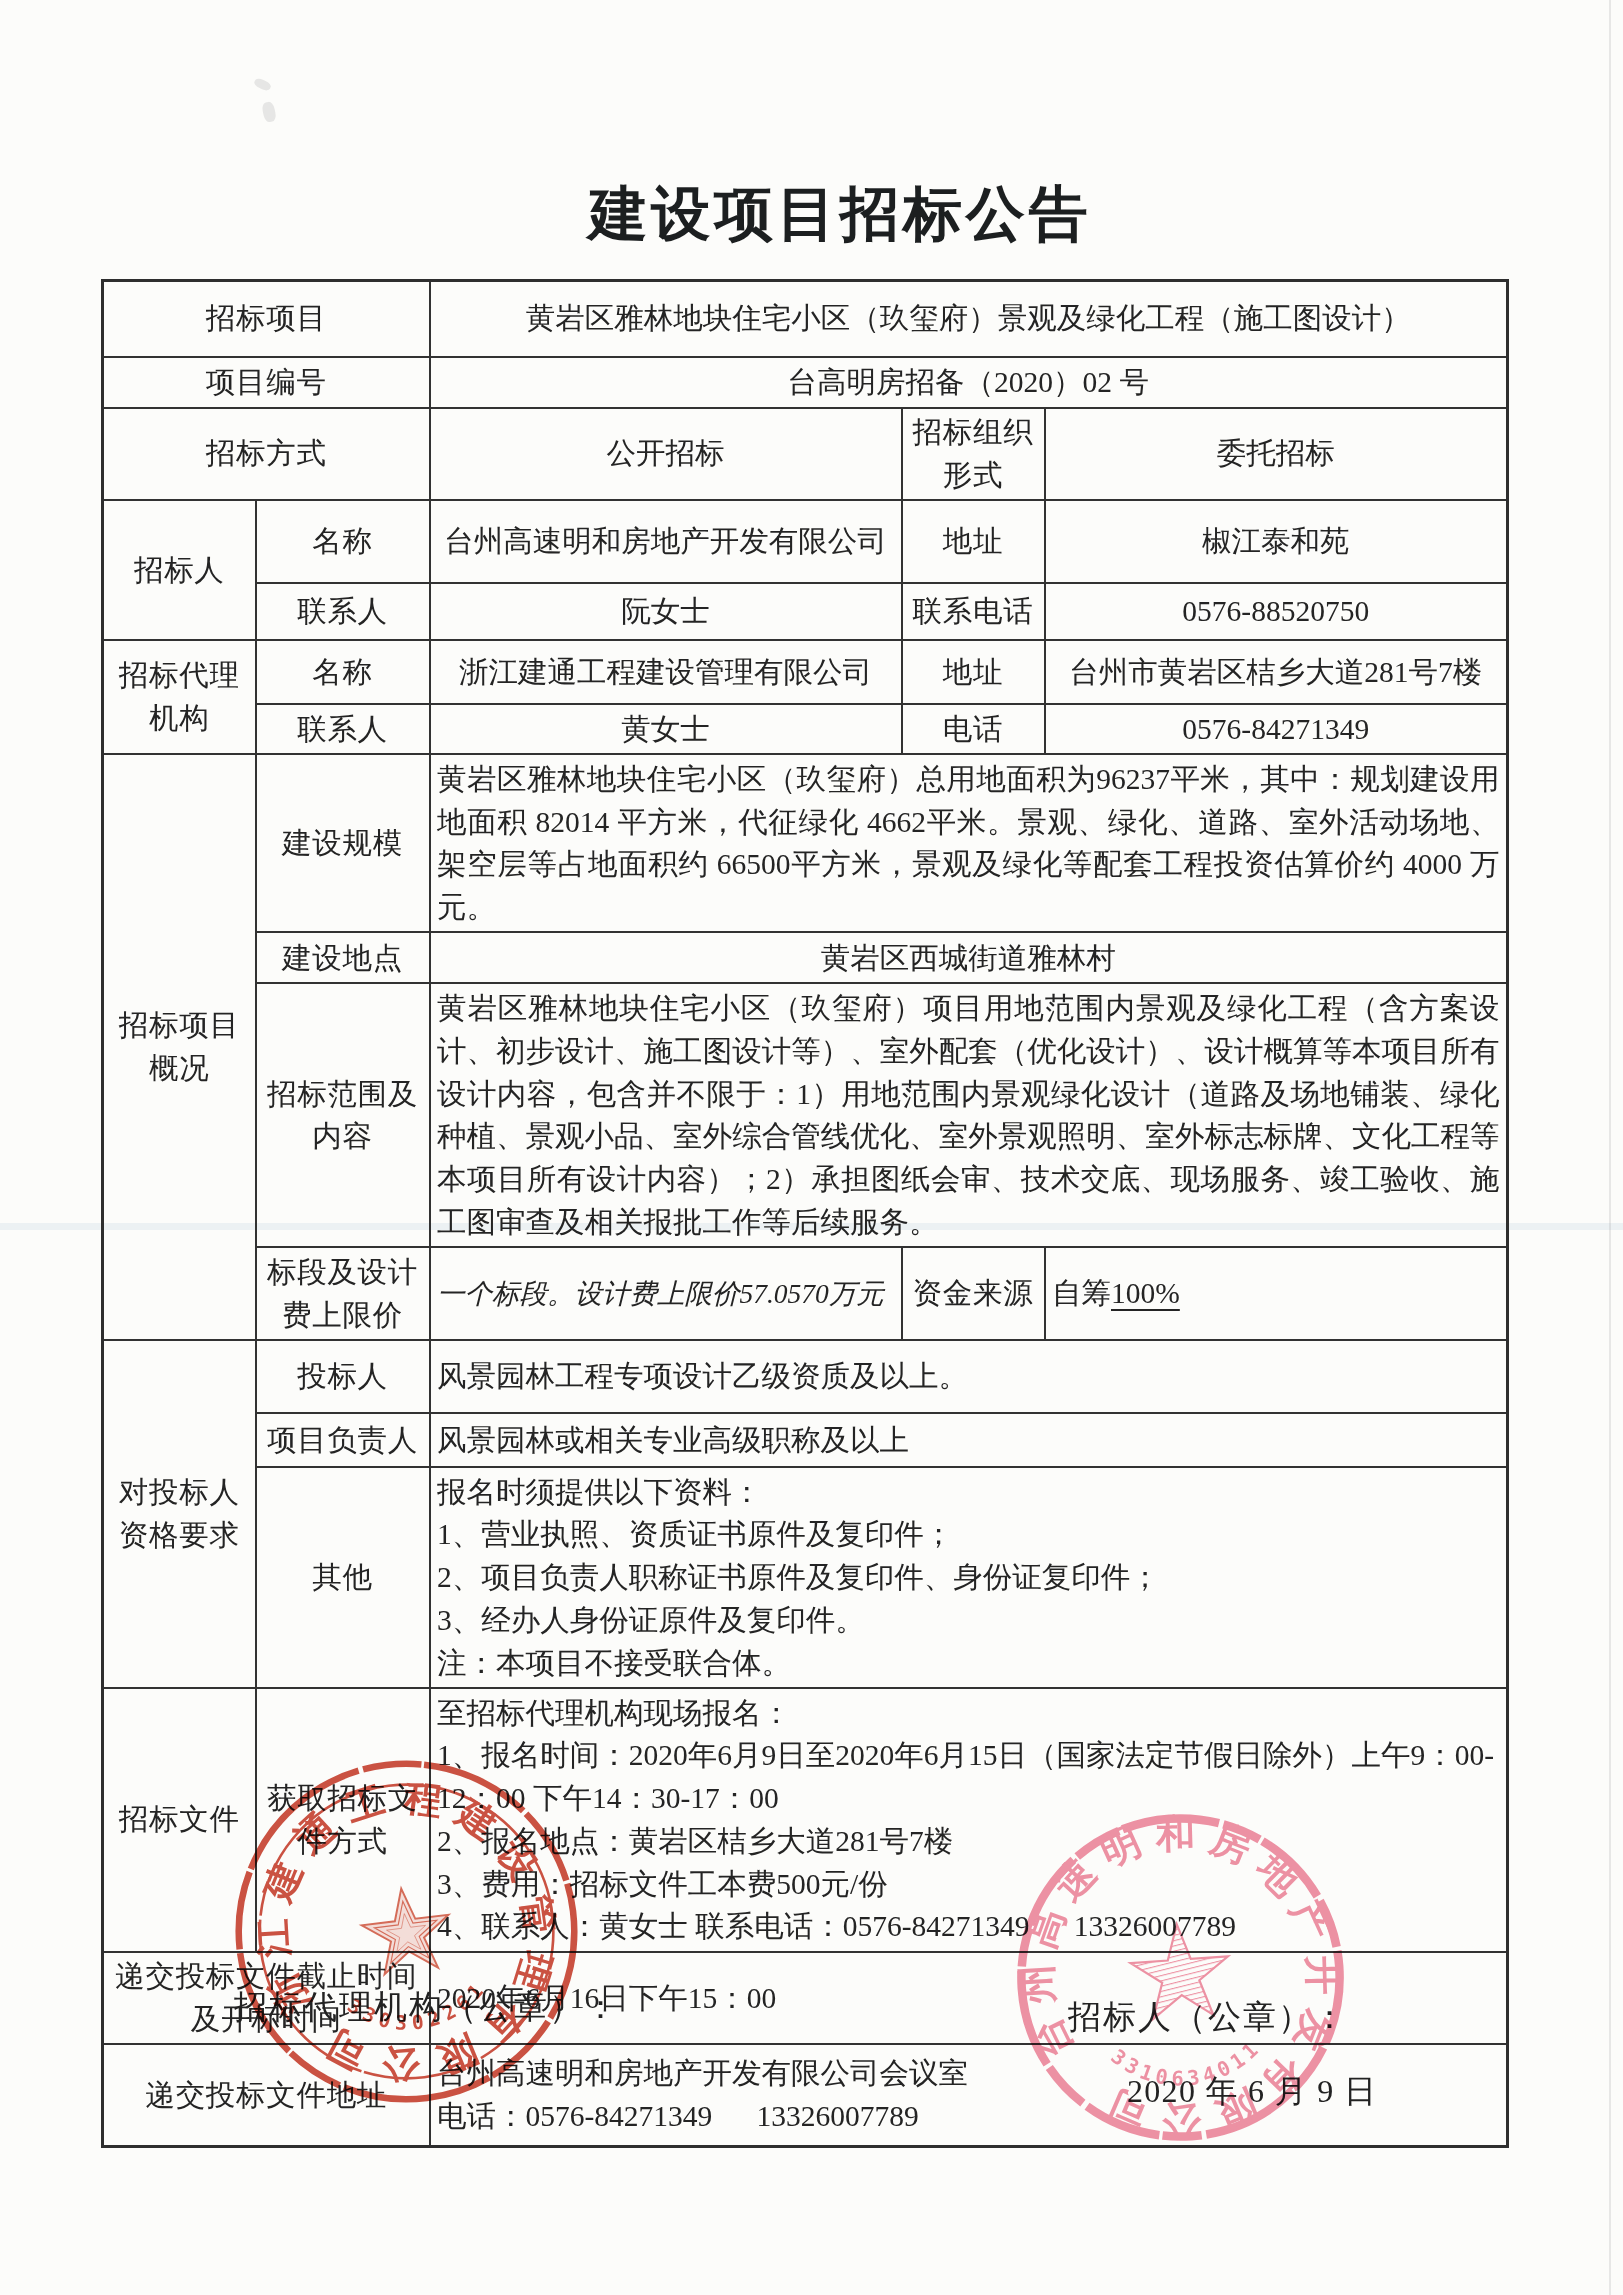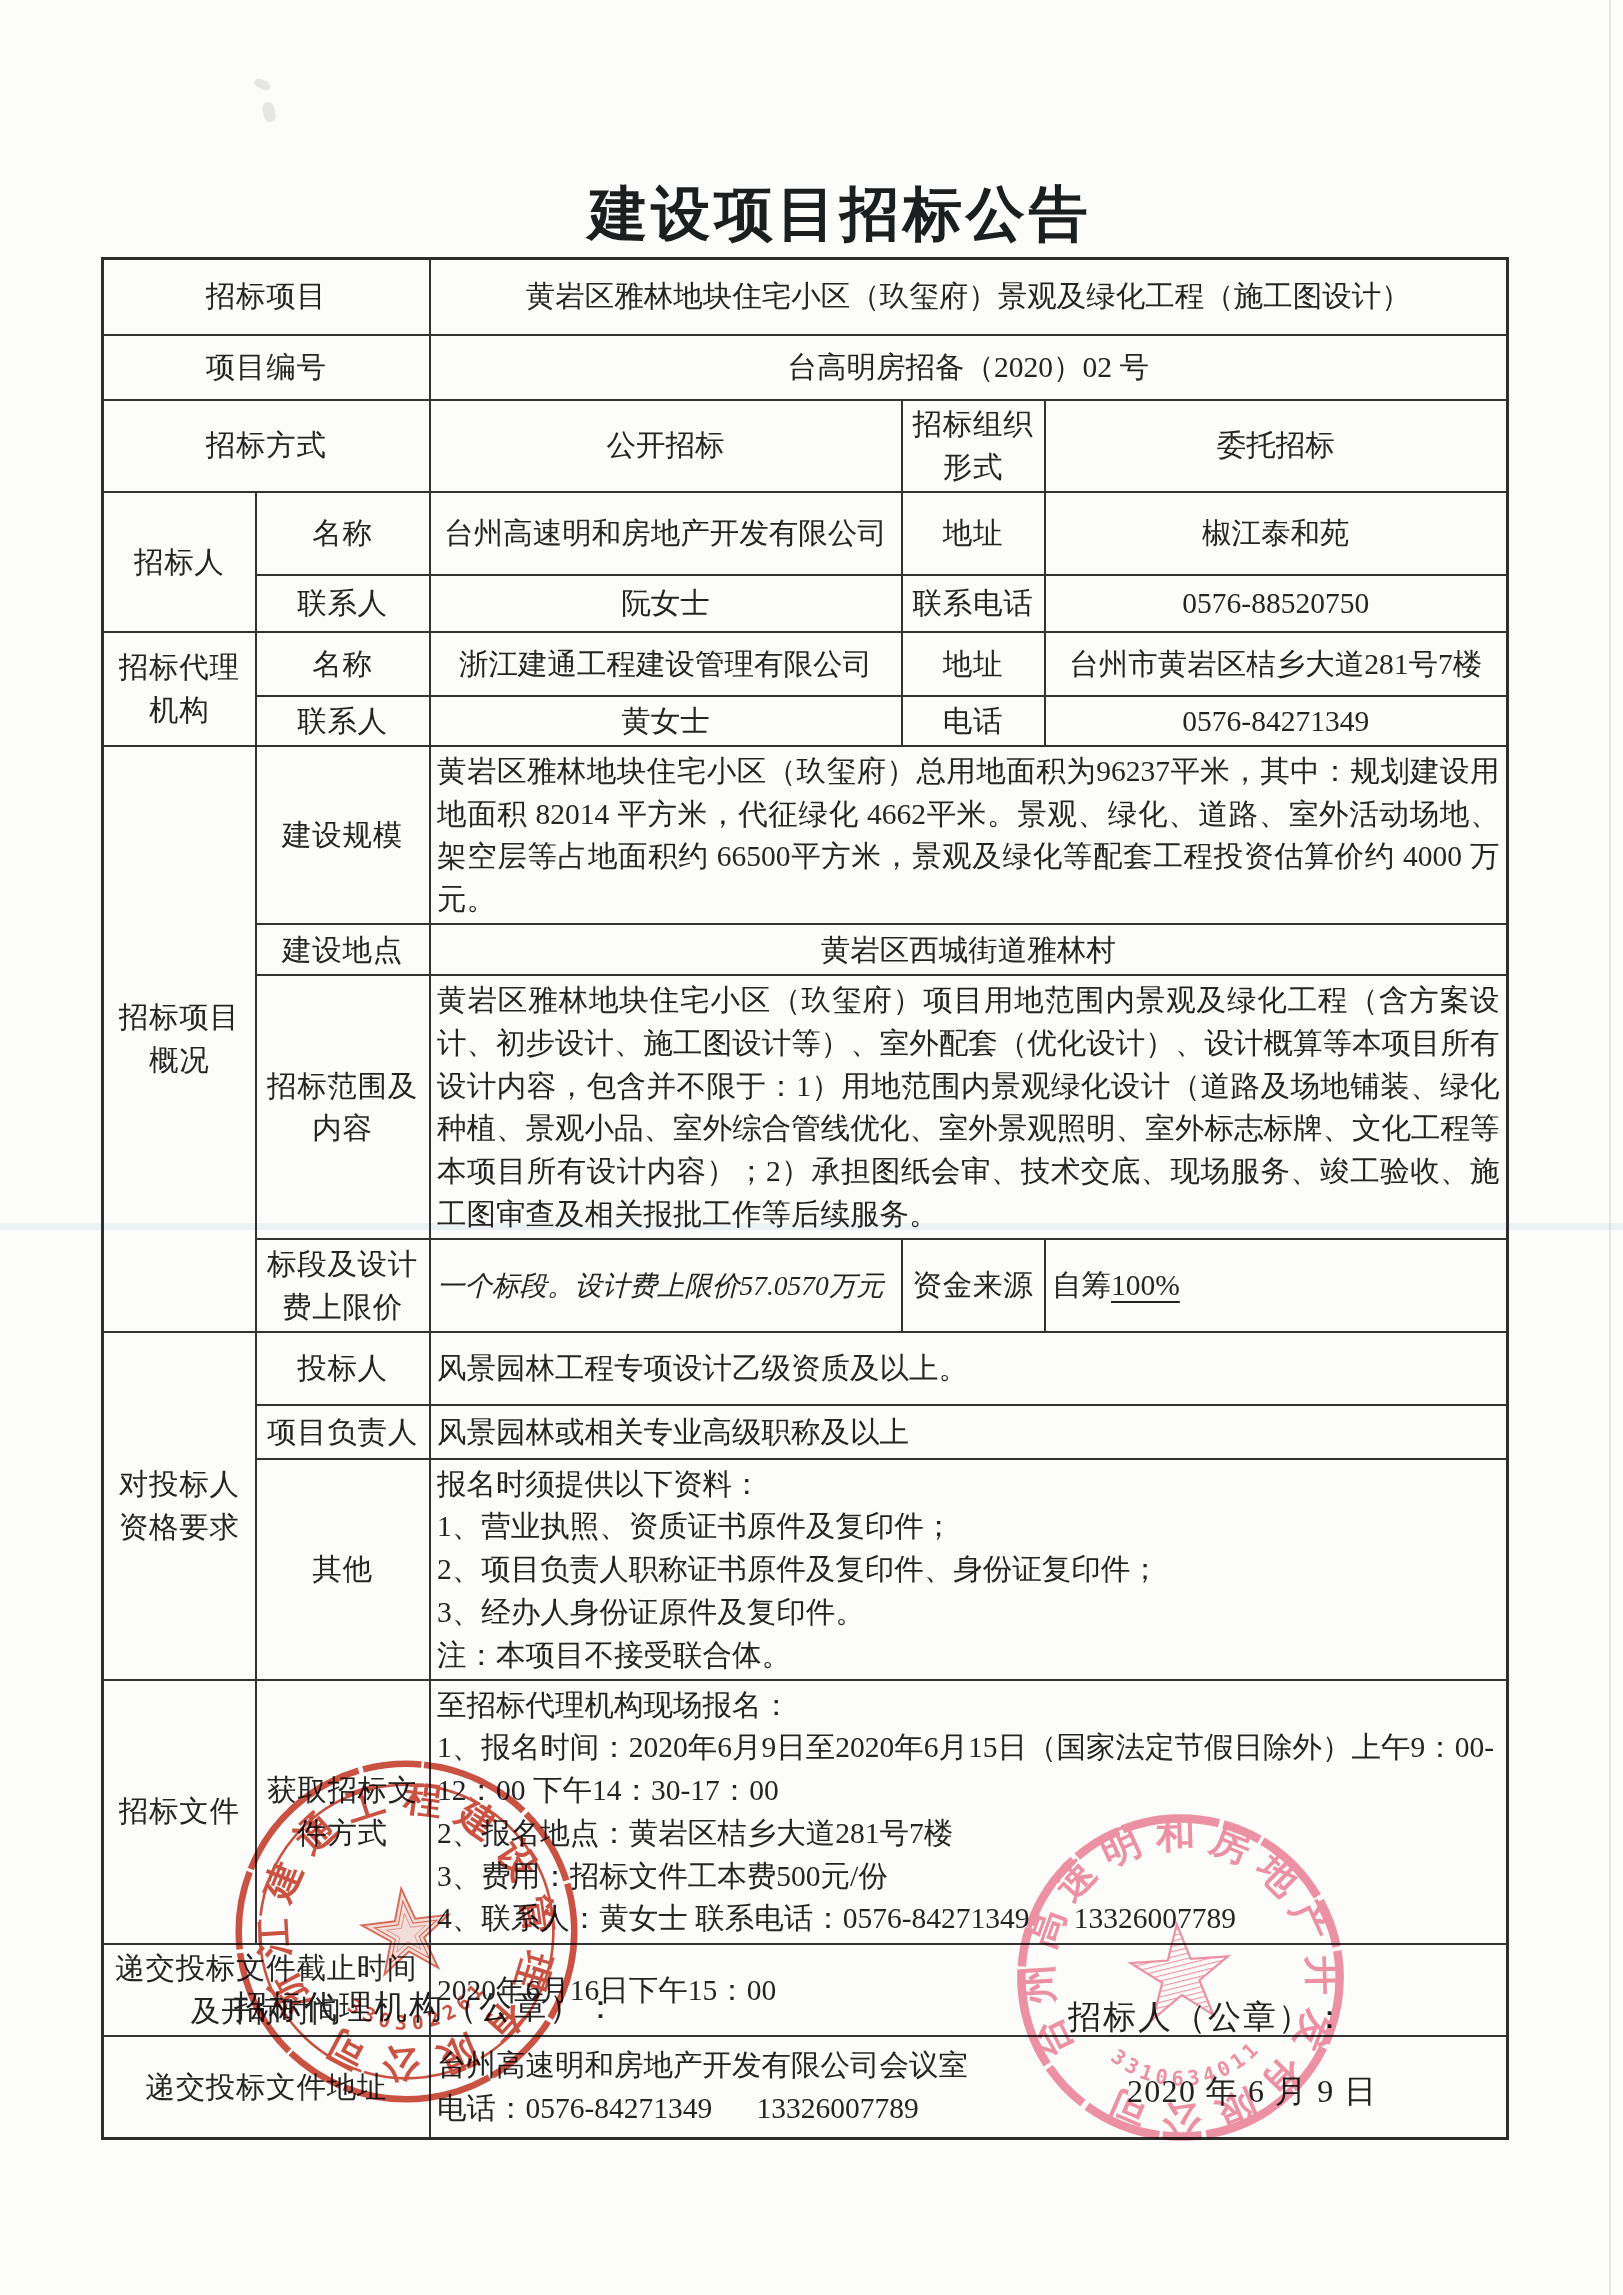--- a/index.html
+++ b/index.html
@@ -8,21 +8,21 @@
     background:#fcfcfa;
     font-family:"Liberation Serif","DejaVu Serif",serif;
     color:#232323;overflow:hidden;
   }
   .page-title{
     position:absolute;top:175px;left:0;width:1608px;text-align:center;
     font-family:"Liberation Sans","DejaVu Sans",sans-serif;
     font-weight:900;font-size:59px;letter-spacing:3.9px;color:#1c1f20;padding-left:36px;
   }
   table.tender{
-    position:absolute;left:101px;top:257px;width:1405px;
+    position:absolute;left:101px;top:279px;width:1405px;
     border-collapse:collapse;table-layout:fixed;
     border:3.9px solid #2e2e2e;
   }
   table.tender td{
     border:2px solid #323232;
     border-top-width:2.6px;border-bottom-width:2.6px;
     vertical-align:middle;
     font-size:29.5px;line-height:1.45;color:#242424;
     padding:2.6px 6.5px;
   }
@@ -68,21 +68,21 @@
       <col style="width:174px">
       <col style="width:472px">
       <col style="width:143px">
       <col style="width:463px">
   </colgroup>
   <tbody>
       <tr style="height:76px">
     <td class="lab" colspan="2">招标项目</td>
     <td class="ctr" colspan="3">黄岩区雅林地块住宅小区（玖玺府）景观及绿化工程（施工图设计）</td>
   </tr>
-  <tr style="height:65px">
+  <tr style="height:51px">
     <td class="lab" colspan="2">项目编号</td>
     <td class="ctr" colspan="3">台高明房招备（2020）02 号</td>
   </tr>
   <tr style="height:69px">
     <td class="lab" colspan="2">招标方式</td>
     <td class="ctr">公开招标</td>
     <td class="lab">招标组织形式</td>
     <td class="ctr">委托招标</td>
   </tr>
   <tr style="height:83px">

